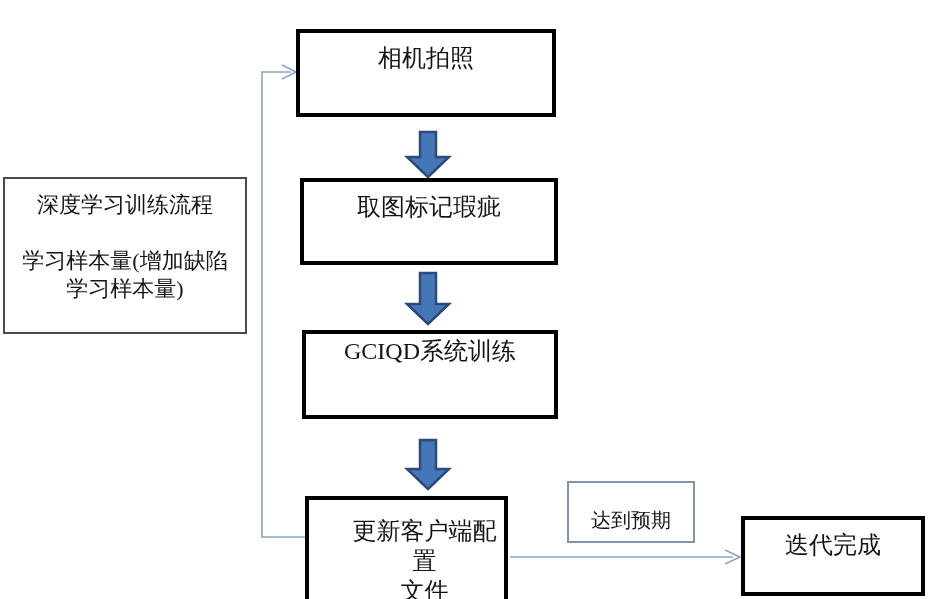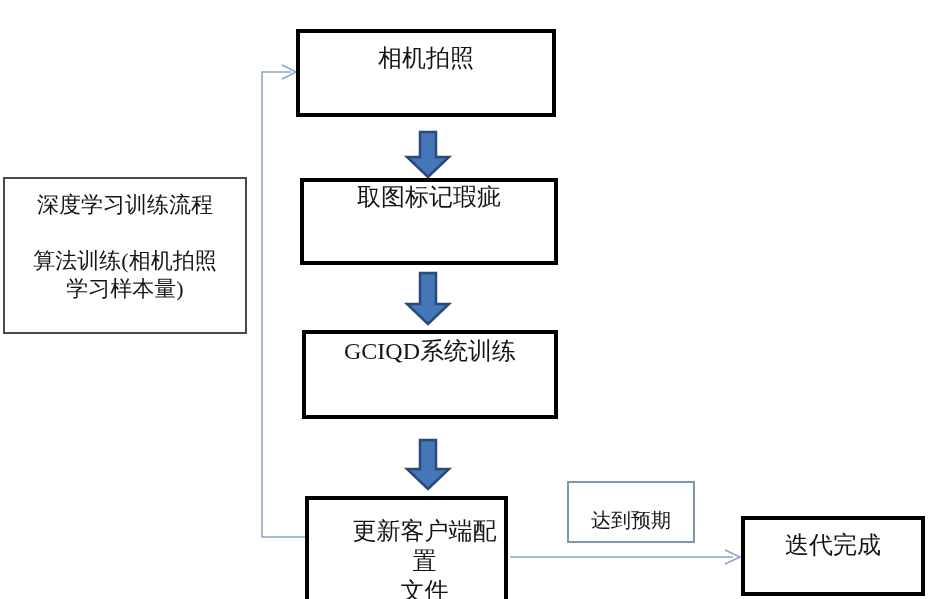--- a/index.html
+++ b/index.html
@@ -47,21 +47,21 @@
     display: block;
     white-space: pre-line;
     text-align: center;
   }
   .thick {
     border: 4px solid var(--box-border, #000);
     font-size: 24px;
     line-height: 30px;
   }
   .n-camera  { left: 296px; top: 10px;  width: 260px; height: 88px;  padding-top: 10px; }
-  .n-mark    { left: 300px; top: 159px; width: 258px; height: 87px;  }
+  .n-mark    { left: 300px; top: 159px; width: 258px; height: 87px;  padding-top: 10px; }
   .n-train   { left: 302px; top: 311px; width: 256px; height: 89px;  padding-top: 2px; }
   .n-update  { left: 305px; top: 477px; width: 203px; height: 110px; padding-top: 16px; padding-left: 36px; }
   .n-done    { left: 741px; top: 497px; width: 184px; height: 80px;  padding-top: 10px; }
   .n-note {
     left: 3px; top: 158px; width: 244px; height: 157px;
     border: 2px solid var(--note-border, #4a4a4a);
     font-size: 22px;
     line-height: 28px;
     padding-top: 12px;
   }
@@ -104,21 +104,21 @@
   </div>
 
   <div class="box thick n-update">
     <span class="lbl">更新客户端配置
 文件</span>
   </div>
 
   <div class="box n-note">
     <span class="lbl">深度学习训练流程
 
-算法训练(相机拍照
+学习样本量(增加缺陷
 学习样本量)</span>
   </div>
 
   <div class="box n-expected">
     <span class="lbl">达到预期</span>
   </div>
 
   <div class="box thick n-done">
     <span class="lbl">迭代完成</span>
   </div>

